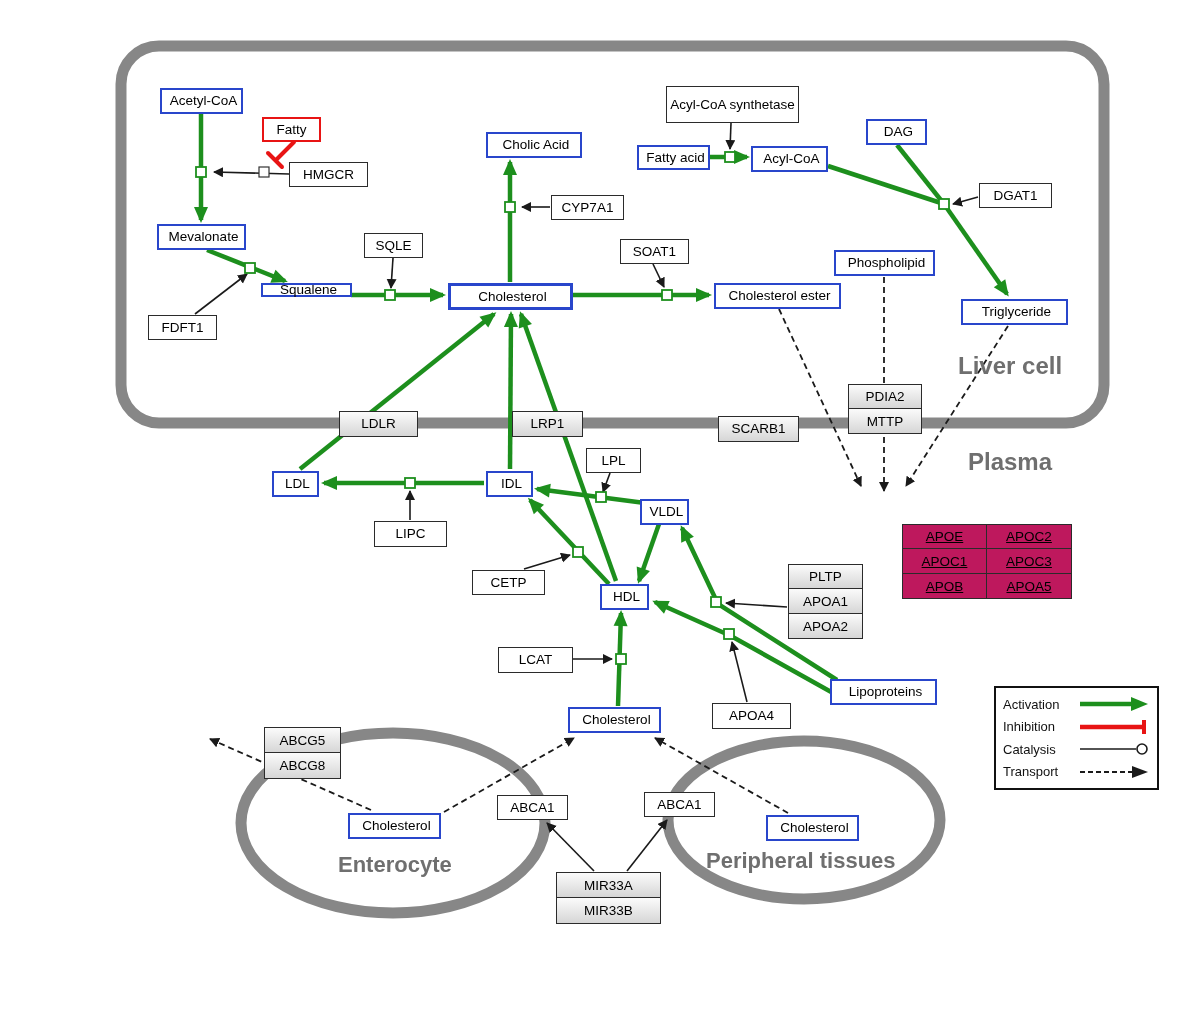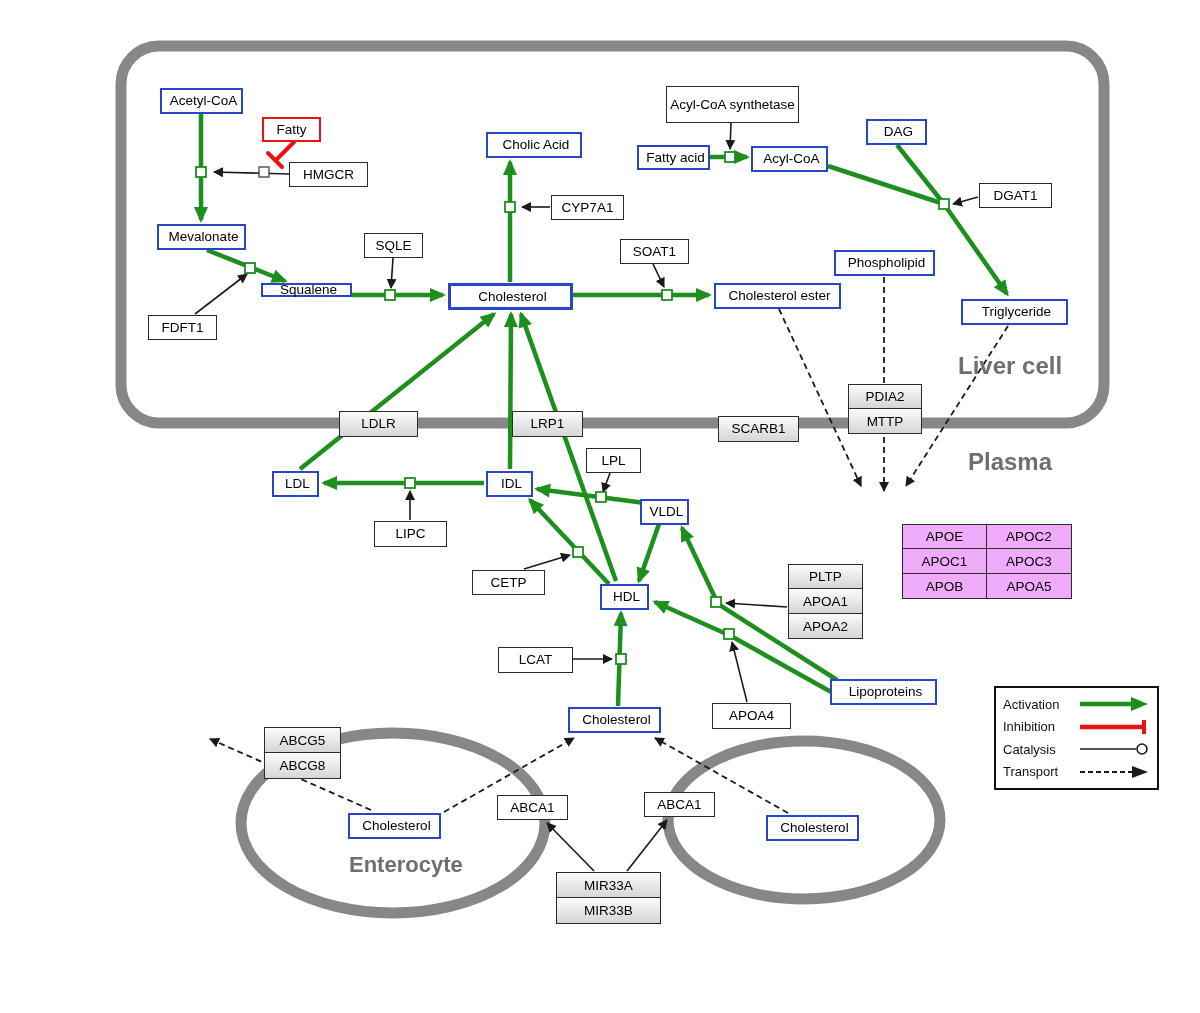--- a/index.html
+++ b/index.html
@@ -14,26 +14,26 @@
   .main{border-width:3px;}
   .red-box{border:2.2px solid #e81414;}
   .mem{background:linear-gradient(#fbfbfb,#d6d6d6);margin-left:34px;}
   .stack{position:absolute;display:flex;flex-direction:column;z-index:2;}
   .stack .cell{box-sizing:border-box;display:flex;align-items:center;justify-content:center;
        border:1.4px solid #2b2b2b;font:13.5px "Liberation Sans",sans-serif;color:#000;
        background:linear-gradient(#fbfbfb,#d6d6d6);}
   .stack .cell + .cell{border-top:none;}
   .grid2{position:absolute;display:grid;grid-template-columns:85px 85px;z-index:2;}
   .grid2 .gc{box-sizing:border-box;height:25px;display:flex;align-items:center;justify-content:center;
-       border:1.4px solid #2b2b2b;font:13.5px "Liberation Sans",sans-serif;background:#f0abfc;}
+       border:1.4px solid #2b2b2b;font:13.5px "Liberation Sans",sans-serif;background:#be185d;text-decoration:underline;}
   .grid2 .gc:nth-child(2n){border-left:none;}
   .grid2 .gc:nth-child(n+3){border-top:none;}
   .region-label{position:absolute;color:#6f6f6f;font-weight:bold;z-index:2;}
   .rl-big{font-size:24px;}
-  .rl-mid{font-size:22px;margin-left:11px;}
+  .rl-mid{font-size:22px;}
   #legend{position:absolute;left:994px;top:686px;width:165px;height:104px;border:2.4px solid #111;
        background:#fff;z-index:3;box-sizing:border-box;padding:5px 7px;display:flex;
        flex-direction:column;justify-content:space-between;}
   .lrow{display:flex;align-items:center;justify-content:space-between;height:22px;}
   .lrow span{font-size:13px;color:#111;}
 </style>
 </head>
 <body>
 
 <div id="stage">
@@ -195,20 +195,21 @@
     <div class="gc">APOC2</div>
     <div class="gc">APOC1</div>
     <div class="gc">APOC3</div>
     <div class="gc">APOB</div>
     <div class="gc">APOA5</div>
   </div>
 
   <div class="region-label rl-big" style="left:958px;top:352px">Liver cell</div>
   <div class="region-label rl-big" style="left:968px;top:448px">Plasma</div>
   <div class="region-label rl-mid" style="left:338px;top:852px">Enterocyte</div>
+  <div class="region-label rl-mid" style="left:706px;top:848px">Peripheral tissues</div>
 
   <div id="legend">
     <div class="lrow">
       <span>Activation</span>
       <svg width="72" height="16">
         <line x1="2" y1="8" x2="55" y2="8" stroke="#1d8f1d" stroke-width="4.5"></line>
         <path d="M53,1 L70,8 L53,15 Z" fill="#1d8f1d"></path>
       </svg>
     </div>
     <div class="lrow">

